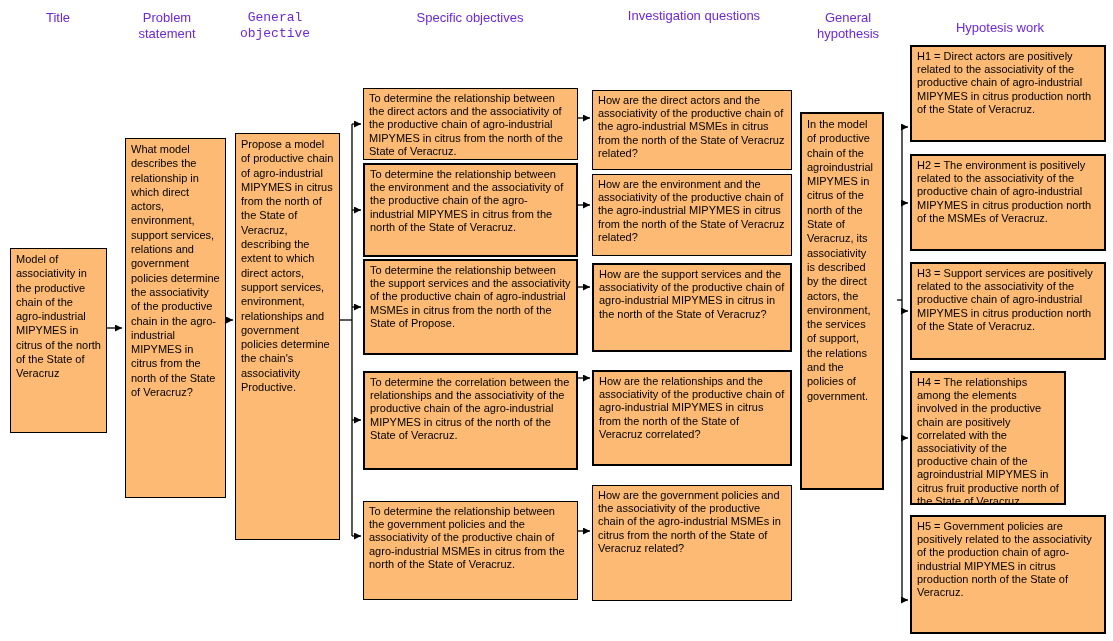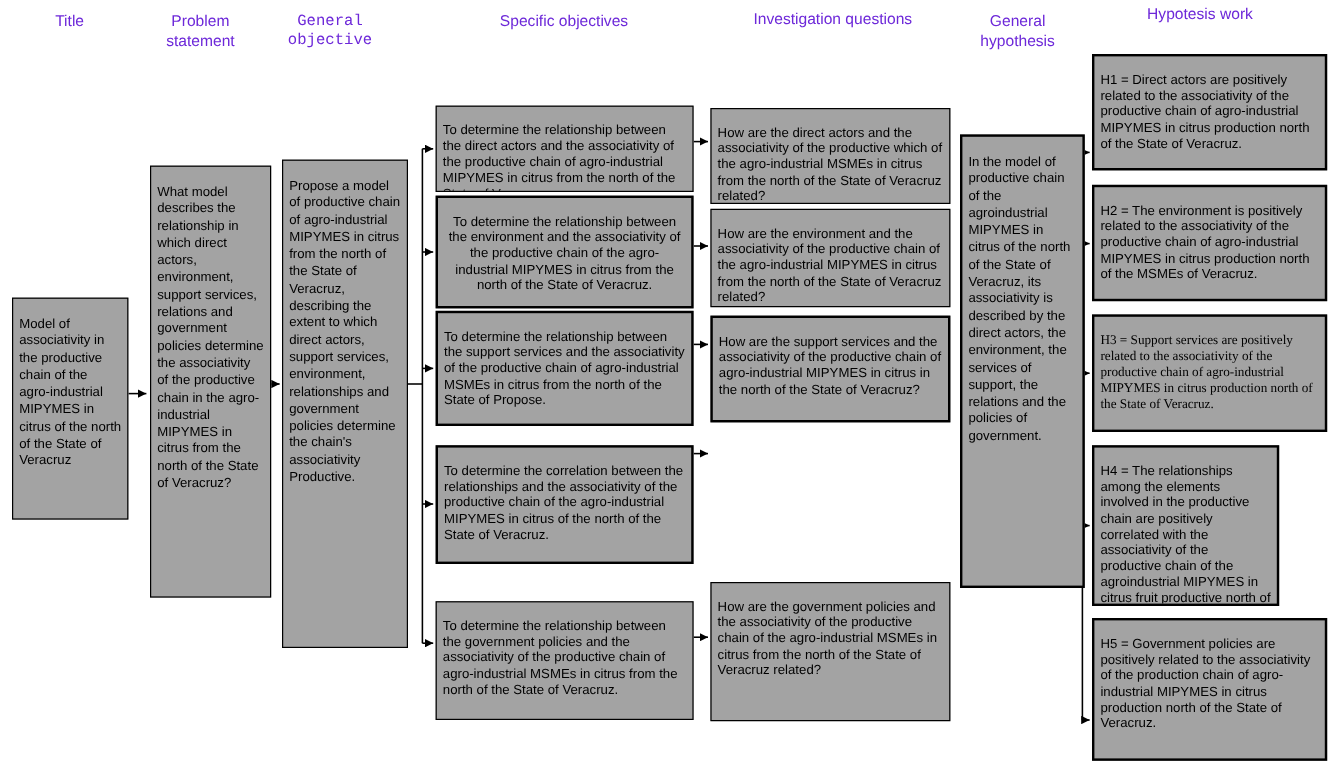--- a/index.html
+++ b/index.html
@@ -14,25 +14,25 @@
   .canvas { position: absolute; left: 0; top: 0; width: 1113px; height: 641px; }
   .col-header {
     position: absolute;
     text-align: center;
     font-size: 13px;
     line-height: 1.2;
     color: #6d28d9;
   }
   .box {
     position: absolute;
-    background: #a3a3a3;
+    background: #fdba74;
     border: 1px solid #000;
     font-size: 11px;
     line-height: 1.2;
-    padding: 14px 5px;
+    padding: 3px 5px;
     overflow: hidden;
     color: #000;
   }
   .b2 { border-width: 2px; }
   .narrow { line-height: 1.3; }
   svg.arrows {
     position: absolute; left: 0; top: 0;
     width: 1113px; height: 641px;
     pointer-events: none;
   }
@@ -41,21 +41,21 @@
 <body>
 
 <div class="canvas">
 
   <div class="col-header" style="left:20px; top:10px; width:76px;">Title</div>
   <div class="col-header" style="left:120px; top:10px; width:94px;">Problem statement</div>
   <div class="col-header" style="left:228px; top:10px; width:94px;font-family:Liberation Mono, monospace;">General objective</div>
   <div class="col-header" style="left:415px; top:10px; width:110px;">Specific objectives</div>
   <div class="col-header" style="left:626px; top:8px; width:136px;">Investigation questions</div>
   <div class="col-header" style="left:798px; top:10px; width:100px;">General hypothesis</div>
-  <div class="col-header" style="left:950px; top:4px; width:100px;">Hypotesis work</div>
+  <div class="col-header" style="left:950px; top:20px; width:100px;">Hypotesis work</div>
 
   <svg class="arrows" viewBox="0 0 1113 641">
     <defs>
       <marker id="ah" viewBox="0 0 7 7" markerWidth="7" markerHeight="7" refX="7" refY="3.5" orient="auto" markerUnits="userSpaceOnUse">
         <path d="M0,0 L7,3.5 L0,7 Z" fill="#000"></path>
       </marker>
     </defs>
     <g stroke="#000" stroke-width="1.3" fill="none">
 
       <line x1="107" y1="328" x2="122" y2="328" marker-end="url(#ah)"></line>
@@ -86,31 +86,32 @@
     </g>
   </svg>
 
   <div class="box narrow" style="left:10px; top:248px; width:97px; height:185px;">Model of associativity in the productive chain of the agro-industrial MIPYMES in citrus of the north of the State of Veracruz</div>
 
   <div class="box narrow" style="left:125px; top:138px; width:101px; height:360px;">What model describes the relationship in which direct actors, environment, support services, relations and government policies determine the associativity of the productive chain in the agro-industrial MIPYMES in citrus from the north of the State of Veracruz?</div>
 
   <div class="box narrow" style="left:235px; top:133px; width:105px; height:407px;">Propose a model of productive chain of agro-industrial MIPYMES in citrus from the north of the State of Veracruz, describing the extent to which direct actors, support services, environment, relationships and government policies determine the chain's associativity Productive.</div>
 
   <div class="box" style="left:363px; top:88px; width:215px; height:72px;">To determine the relationship between the direct actors and the associativity of the productive chain of agro-industrial MIPYMES in citrus from the north of the State of Veracruz.</div>
-  <div class="box b2" style="left:363px; top:163px; width:215px; height:94px;text-align:center;">To determine the relationship between the environment and the associativity of the productive chain of the agro-industrial MIPYMES in citrus from the north of the State of Veracruz.</div>
+  <div class="box b2" style="left:363px; top:163px; width:215px; height:94px;">To determine the relationship between the environment and the associativity of the productive chain of the agro-industrial MIPYMES in citrus from the north of the State of Veracruz.</div>
   <div class="box b2" style="left:363px; top:259px; width:215px; height:96px;">To determine the relationship between the support services and the associativity of the productive chain of agro-industrial MSMEs in citrus from the north of the State of Propose.</div>
   <div class="box b2" style="left:363px; top:371px; width:215px; height:99px;">To determine the correlation between the relationships and the associativity of the productive chain of the agro-industrial MIPYMES in citrus of the north of the State of Veracruz.</div>
   <div class="box" style="left:363px; top:486px; width:215px; height:99px;margin-top:15px;">To determine the relationship between the government policies and the associativity of the productive chain of agro-industrial MSMEs in citrus from the north of the State of Veracruz.</div>
 
-  <div class="box" style="left:592px; top:90px; width:200px; height:80px;">How are the direct actors and the associativity of the productive which of the agro-industrial MSMEs in citrus from the north of the State of Veracruz related?</div>
+  <div class="box" style="left:592px; top:90px; width:200px; height:80px;">How are the direct actors and the associativity of the productive chain of the agro-industrial MSMEs in citrus from the north of the State of Veracruz related?</div>
   <div class="box" style="left:592px; top:174px; width:200px; height:82px;">How are the environment and the associativity of the productive chain of the agro-industrial MIPYMES in citrus from the north of the State of Veracruz related?</div>
   <div class="box b2" style="left:592px; top:263px; width:200px; height:89px;">How are the support services and the associativity of the productive chain of agro-industrial MIPYMES in citrus in the north of the State of Veracruz?</div>
+  <div class="box b2" style="left:592px; top:370px; width:200px; height:96px;">How are the relationships and the associativity of the productive chain of agro-industrial MIPYMES in citrus from the north of the State of Veracruz correlated?</div>
   <div class="box" style="left:592px; top:485px; width:200px; height:116px;">How are the government policies and the associativity of the productive chain of the agro-industrial MSMEs in citrus from the north of the State of Veracruz related?</div>
 
-  <div class="box b2 narrow" style="left:800px; top:112px; width:104px; height:378px;">In the model of productive chain of the agroindustrial MIPYMES in citrus of the north of the State of Veracruz, its associativity is described by the direct actors, the environment, the services of support, the relations and the policies of government.</div>
+  <div class="box b2 narrow" style="left:800px; top:112px; width:84px; height:378px;">In the model of productive chain of the agroindustrial MIPYMES in citrus of the north of the State of Veracruz, its associativity is described by the direct actors, the environment, the services of support, the relations and the policies of government.</div>
 
   <div class="box b2" style="left:910px; top:45px; width:196px; height:97px;">H1 = Direct actors are positively related to the associativity of the productive chain of agro-industrial MIPYMES in citrus production north of the State of Veracruz.</div>
   <div class="box b2" style="left:910px; top:154px; width:196px; height:97px;">H2 = The environment is positively related to the associativity of the productive chain of agro-industrial MIPYMES in citrus production north of the MSMEs of Veracruz.</div>
-  <div class="box b2" style="left:910px; top:262px; width:196px; height:98px;font-family:Liberation Serif, serif;">H3 = Support services are positively related to the associativity of the productive chain of agro-industrial MIPYMES in citrus production north of the State of Veracruz.</div>
+  <div class="box b2" style="left:910px; top:262px; width:196px; height:98px;">H3 = Support services are positively related to the associativity of the productive chain of agro-industrial MIPYMES in citrus production north of the State of Veracruz.</div>
   <div class="box b2" style="left:910px; top:371px; width:156px; height:134px;">H4 = The relationships among the elements involved in the productive chain are positively correlated with the associativity of the productive chain of the agroindustrial MIPYMES in citrus fruit productive north of the State of Veracruz.</div>
   <div class="box b2" style="left:910px; top:515px; width:196px; height:119px;">H5 = Government policies are positively related to the associativity of the production chain of agro-industrial MIPYMES in citrus production north of the State of Veracruz.</div>
 
 </div>
 
 </body></html>

